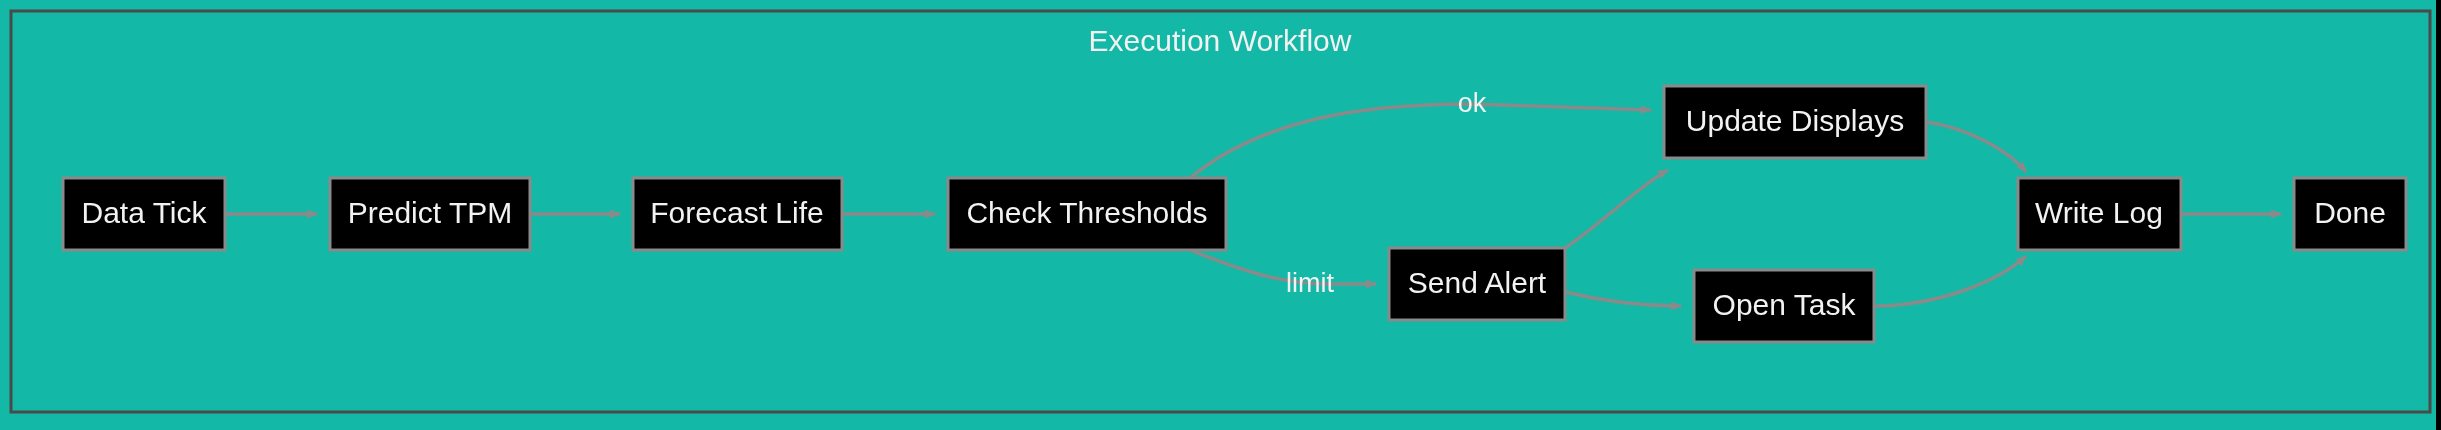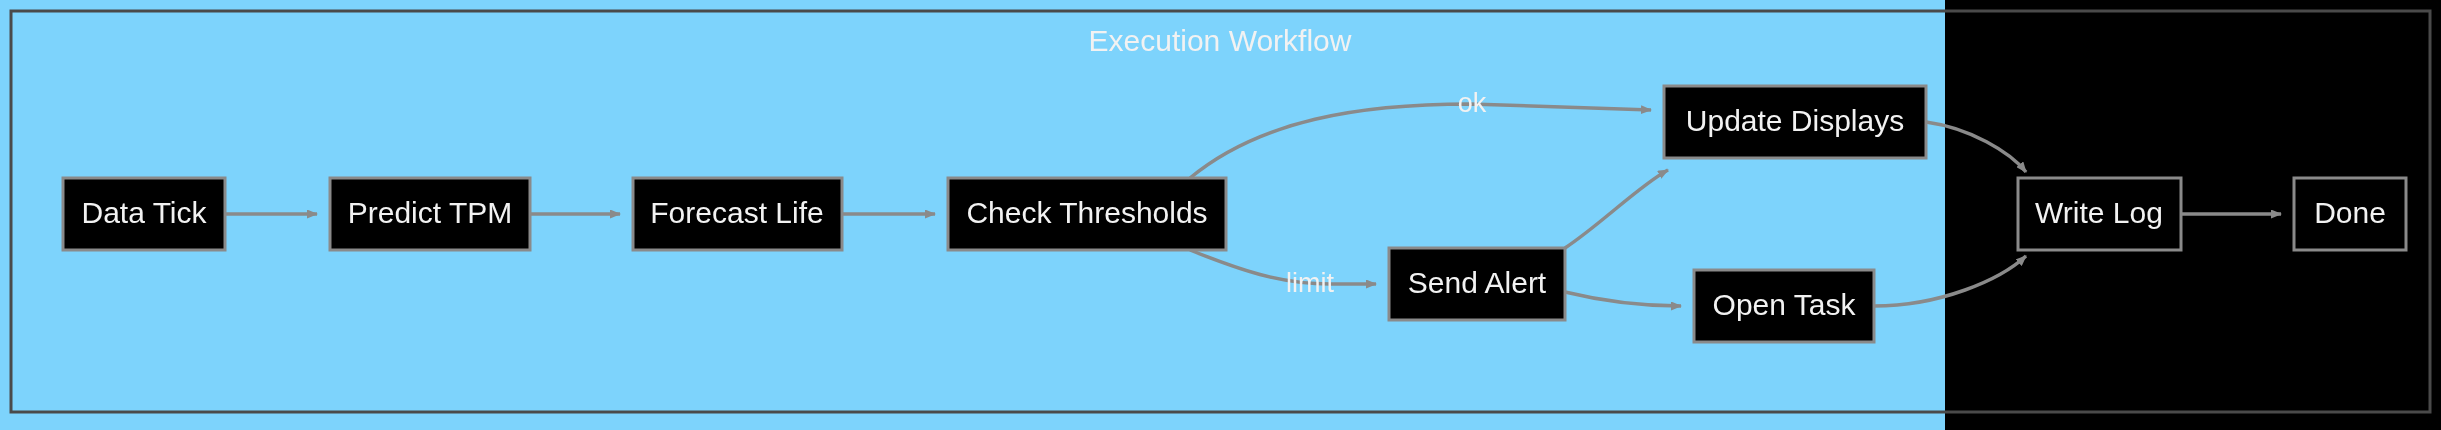--- a/index.html
+++ b/index.html
@@ -8,23 +8,23 @@
     background: #000000;
   }
   body {
     width: 2441px;
     height: 430px;
     font-family: "Liberation Sans", sans-serif;
     overflow: hidden;
   }
   #diagram-root {
     position: relative;
-    width: 1945px;
+    width: 2436px;
     height: 430px;
-    background: #7dd3fc;
+    background: #14b8a6;
   }
   #flow-svg {
     position: absolute;
     left: 0;
     top: 0;
     width: 2441px;
     height: 430px;
     display: block;
   }
   .subgraph-frame {

